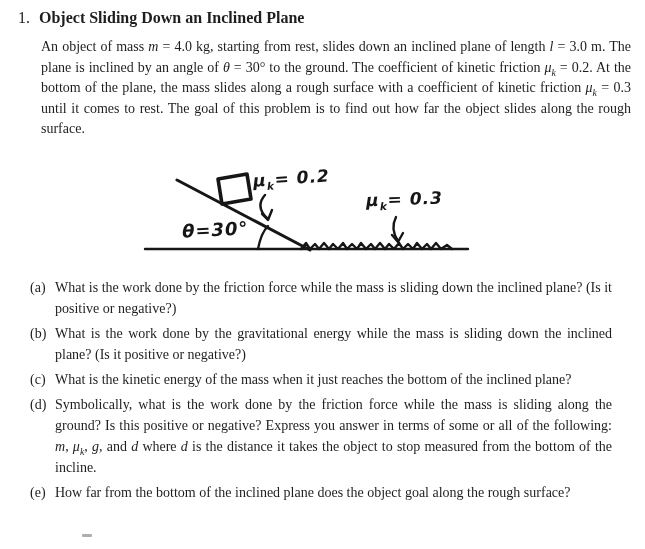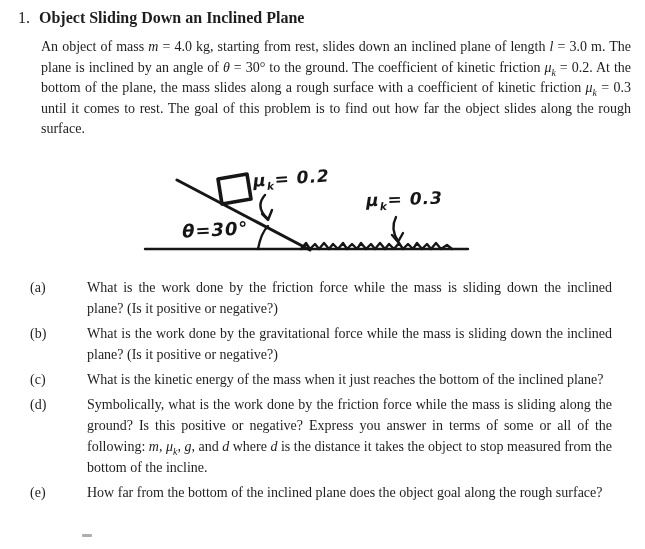--- a/index.html
+++ b/index.html
@@ -37,21 +37,21 @@
   .hand sub.it{font-size:62%;}
   #theta-label{left:44px;top:62px;font-size:18px;transform:rotate(-3deg);}
   #mu-incline-label{left:115px;top:11px;font-size:17px;transform:rotate(-4deg);}
   #mu-ground-label{left:228px;top:32px;font-size:17px;transform:rotate(-2deg);}
   #parts{
     position:absolute;top:277px;left:30px;width:582px;
     font-size:14px;line-height:21px;
   }
   .part{display:flex;margin-bottom:4px;}
   .part-label{flex:none;width:25px;}
-  .part-text{flex:1;text-align:justify;margin-left:32px;}
+  .part-text{flex:1;text-align:justify;}
   #speck{
     position:absolute;left:82px;top:534px;width:10px;height:3px;
     background:#9a9a9a;border-radius:1px;opacity:.8;
   }
 </style>
 </head>
 <body>
 
 <div id="heading">
   <span class="num">1.</span><span class="title">Object Sliding Down an Inclined Plane</span>
@@ -85,21 +85,21 @@
   <div id="mu-ground-label" class="hand"><span class="it">μ</span><sub class="it">k</sub>= 0.3</div>
 </div>
 
 <div id="parts">
   <div class="part">
     <span class="part-label">(a)</span>
     <span class="part-text">What is the work done by the friction force while the mass is sliding down the inclined plane? (Is it positive or negative?)</span>
   </div>
   <div class="part">
     <span class="part-label">(b)</span>
-    <span class="part-text">What is the work done by the gravitational force while the mass is sliding down the inclined plane? (Is it positive or negative?)</span>
+    <span class="part-text">What is the work done by the gravitational energy while the mass is sliding down the inclined plane? (Is it positive or negative?)</span>
   </div>
   <div class="part">
     <span class="part-label">(c)</span>
     <span class="part-text">What is the kinetic energy of the mass when it just reaches the bottom of the inclined plane?</span>
   </div>
   <div class="part">
     <span class="part-label">(d)</span>
     <span class="part-text">Symbolically, what is the work done by the friction force while the mass is sliding along the ground?  Is this positive or negative?  Express you answer in terms of some or all of the following: <span class="it">m</span>, <span class="it">μ</span><sub class="it">k</sub>, <span class="it">g</span>, and <span class="it">d</span> where <span class="it">d</span> is the distance it takes the object to stop measured from the bottom of the incline.</span>
   </div>
   <div class="part">

